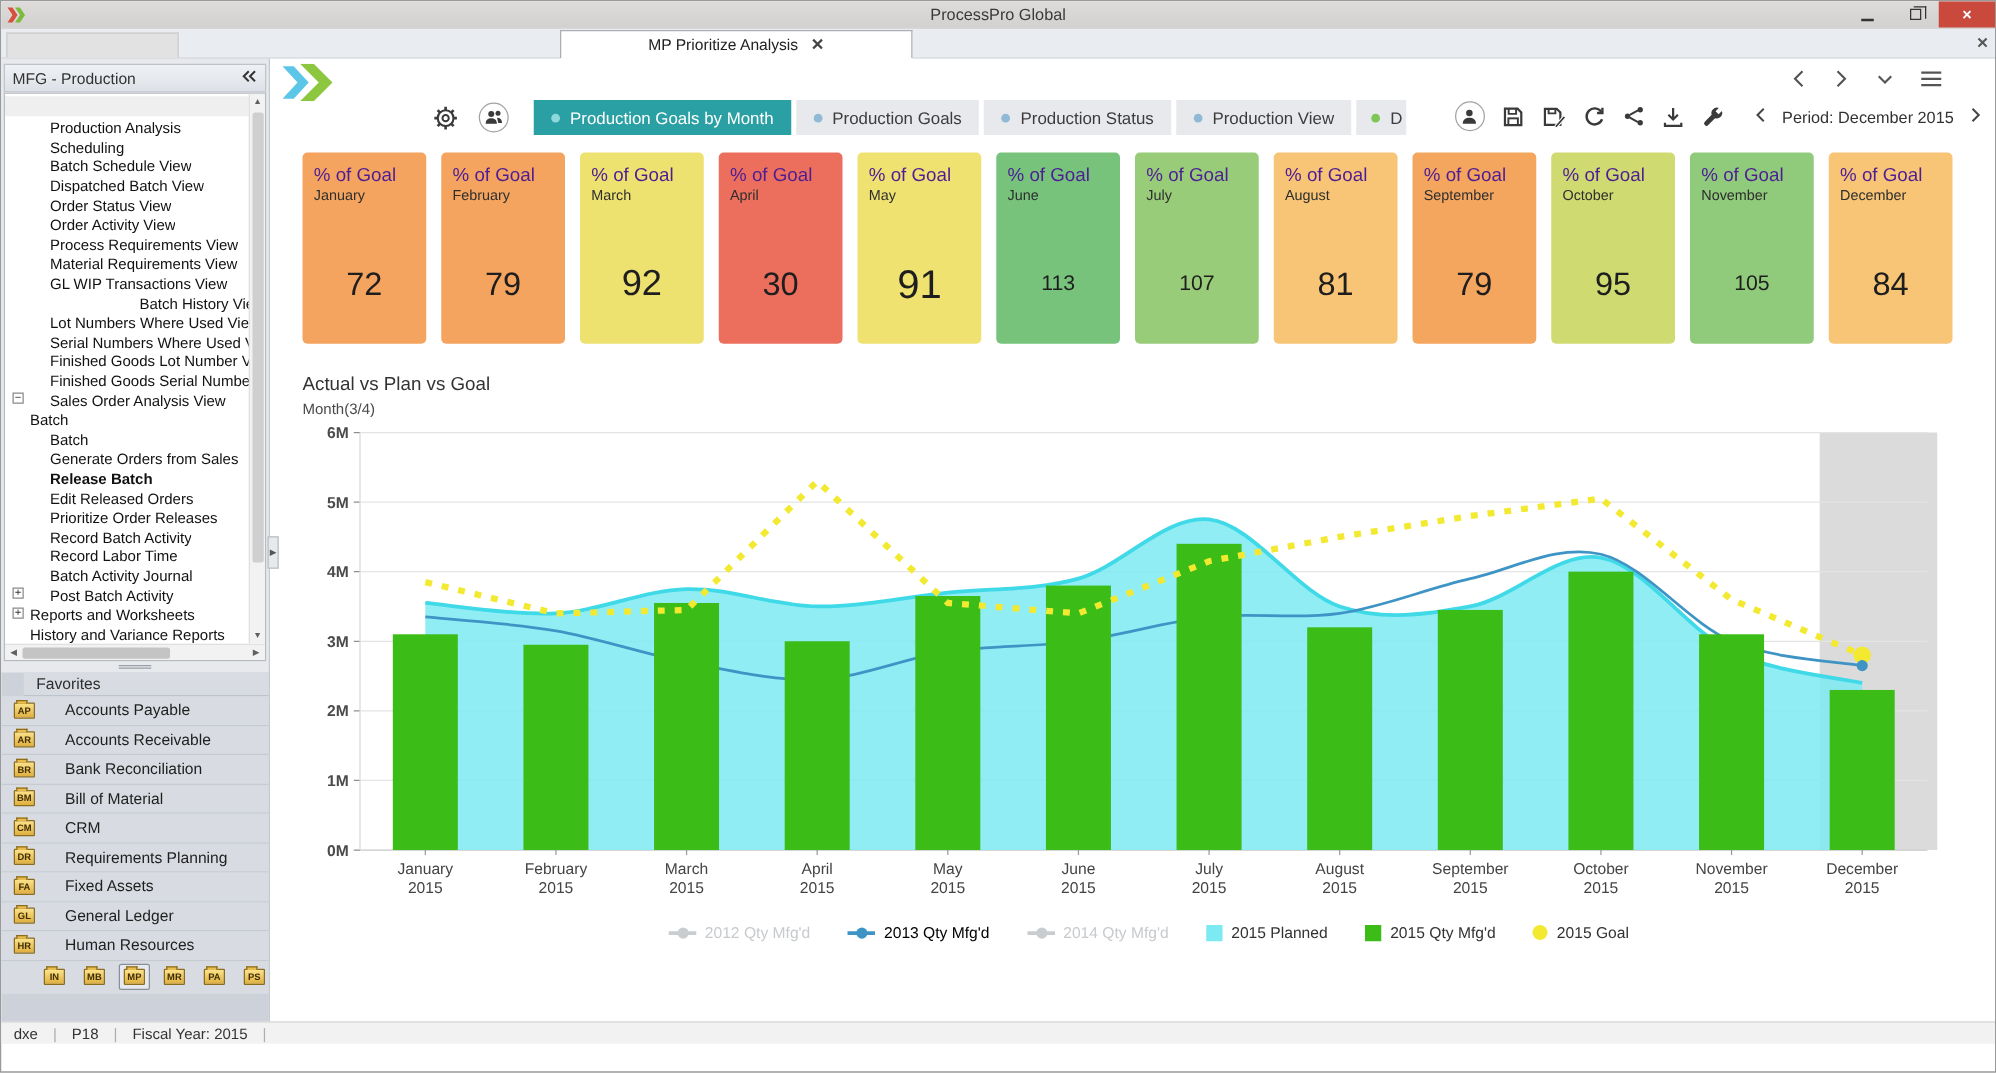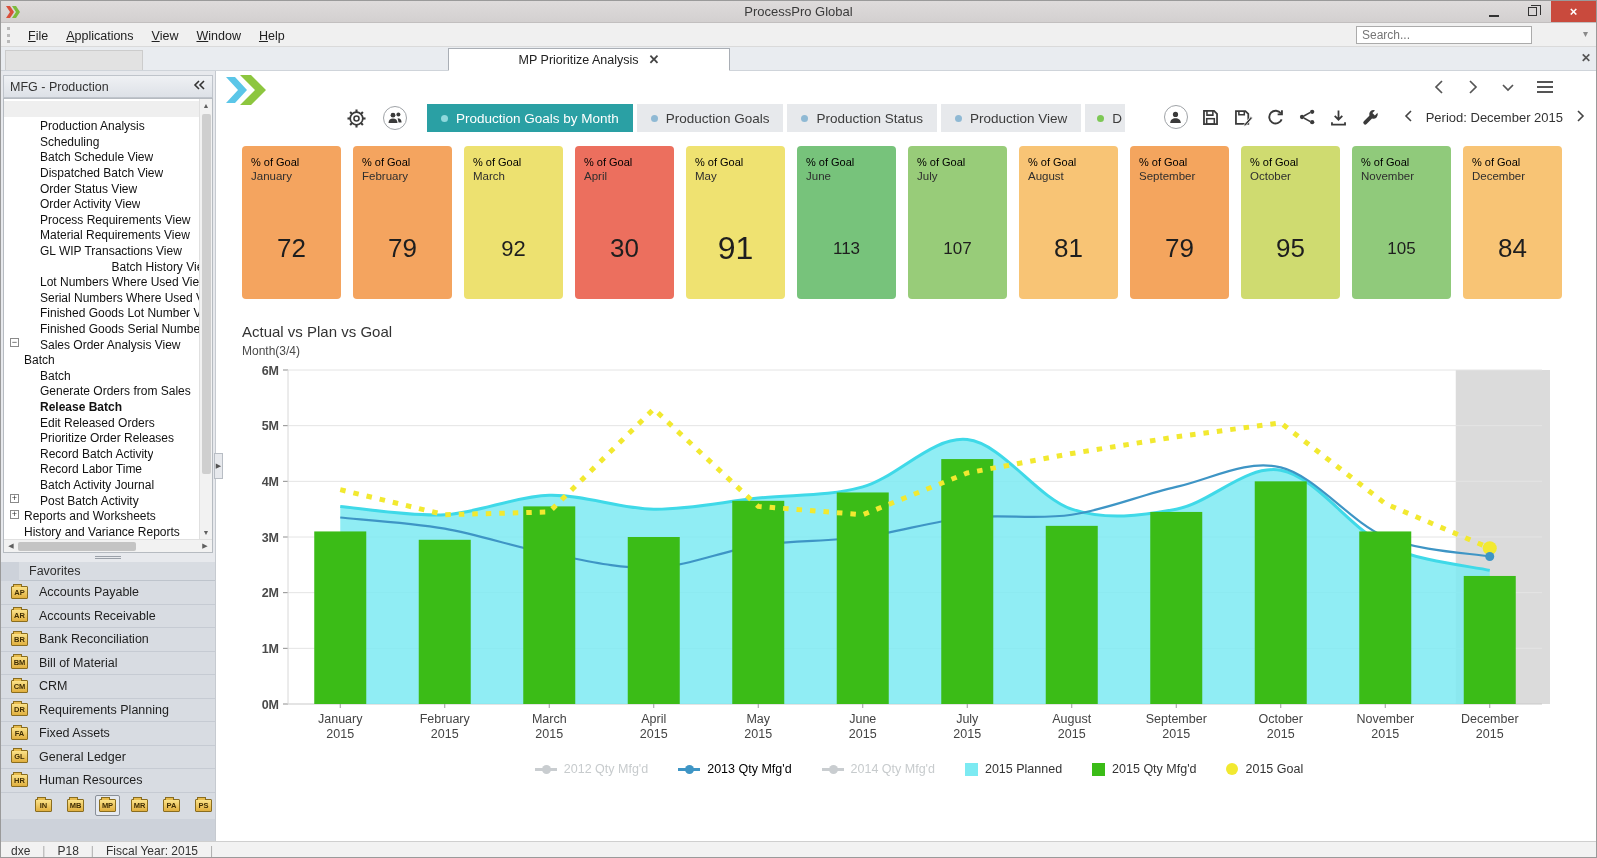--- a/index.html
+++ b/index.html
@@ -48,21 +48,21 @@
   .vscroll .thumb{width:9px;flex:0 0 360px;background:#CFCFCF;border-radius:2px;margin:2px 0;}
   .vspacer{flex:1;}
   .hscroll{height:13px;background:#F2F2F2;border-top:1px solid #E0E0E0;display:flex;align-items:center;}
   .hscroll .arr{font-size:7px;color:#606060;width:14px;text-align:center;}
   .hscroll .thumb{height:9px;width:118px;background:#C4C4C4;border-radius:2px;}
   .hspacer{flex:1;}
   .splitbar{height:9px;display:flex;align-items:center;justify-content:center;}
   .splitbar i{display:block;width:26px;border-top:1px solid #9AA0A8;border-bottom:1px solid #9AA0A8;height:3px;}
   .fav-panel{flex:1;background:#CDD2DA;display:flex;flex-direction:column;overflow:hidden;}
   .fav-header{height:22px;display:flex;align-items:center;padding:0 10px;font-size:12.5px;color:#2E2E2E;background:#D8DCE2;border-bottom:1px solid #BEC4CC;margin-left:18px;}
-  .fav-item{height:23.5px;display:flex;align-items:center;gap:11px;padding:0 10px;background:#D8DCE2;border-bottom:1px solid #C6CBD3;font-size:12.5px;color:#1F1F1F;}
+  .fav-item{height:23.5px;display:flex;align-items:center;gap:24px;padding:0 10px;background:#D8DCE2;border-bottom:1px solid #C6CBD3;font-size:12.5px;color:#1F1F1F;}
   .folder{width:17px;height:13px;background:linear-gradient(#FBE289,#E0AF3E);border:1px solid #8A6D1F;border-radius:1px;position:relative;display:flex;align-items:center;justify-content:center;font-size:7.5px;font-weight:700;color:#402E04;flex:0 0 17px;}
   .folder::before{content:"";position:absolute;top:-3px;left:1px;width:7px;height:2px;background:#E8BC4D;border:1px solid #8A6D1F;border-bottom:none;}
   .module-row{height:30px;background:#D8DCE2;display:flex;align-items:center;gap:7px;padding:0 6px 0 30px;}
   .module-btn{padding:3px;border:1px solid transparent;border-radius:2px;display:flex;}
   .module-btn.sel{border-color:#8A9099;background:#E6EAF0;}
   .side-splitter{position:absolute;left:213px;top:382px;width:9px;height:26px;background:#E7E9ED;border:1px solid #B8BDC4;display:flex;align-items:center;justify-content:center;font-size:7px;color:#555;z-index:5;}
   
   .main{flex:1;background:#FFF;position:relative;overflow:hidden;}
   .main-top{height:30px;position:relative;}
   .brand{position:absolute;left:10px;top:4px;}
@@ -75,21 +75,21 @@
   .subtab{display:flex;align-items:center;gap:8px;padding:0 14px;background:#E7E9EC;font-size:13.5px;color:#3C3C3C;white-space:nowrap;}
   .subtab .dot{width:7px;height:7px;border-radius:50%;}
   .subtab.active{background:#2AA0A4;color:#FFF;}
   .subtab.partial{width:40px;overflow:hidden;padding:0 0 0 12px;}
   .tb-right{position:absolute;right:10px;bottom:3px;display:flex;align-items:center;gap:13px;}
   .tb-icon{display:flex;}
   .period-nav{display:flex;align-items:center;gap:12px;margin-left:10px;font-size:13px;color:#333;}
   
   .cards{display:flex;gap:12px;margin:14px 0 0 26px;}
   .card{width:99px;height:153px;border-radius:4px;padding:10px 9px;display:flex;flex-direction:column;}
-  .card-title{font-size:11px;color:#000000;}
+  .card-title{font-size:15px;color:#4c1d95;}
   .card-month{font-size:11.5px;color:#2E2E2E;margin-top:2px;}
   .card-value{margin:auto 0;text-align:center;color:#1E1E1E;padding-top:26px;}
   
   .chart-section{margin:24px 0 0 26px;position:relative;}
   .chart-title{font-size:15px;color:#333;}
   .chart-sub{font-size:12px;color:#4A4A4A;margin-top:4px;}
   .chart-svg-wrap{margin-top:6px;}
   .chart-svg-wrap text{font-family:"Liberation Sans",sans-serif;}
   .legend{display:flex;justify-content:center;gap:30px;margin-top:2px;font-size:12.5px;align-items:center;}
   .legend-item{display:flex;align-items:center;gap:7px;}
@@ -120,26 +120,20 @@
         </span>
       <span class="win-btn">
           <span class="glyph-restore"></span>
         </span>
       <span class="win-btn btn-close">
           <span>×</span>
         </span>
     </span>
   </div>
 
-  <div class="menubar">
-    <span class="menu-grip"></span>
-    <span id="menu-items"><span class="menu-item"><u>F</u>ile</span><span class="menu-item"><u>A</u>pplications</span><span class="menu-item"><u>V</u>iew</span><span class="menu-item"><u>W</u>indow</span><span class="menu-item"><u>H</u>elp</span></span>
-    <input class="search-box" placeholder="Search..." style="">
-    <span class="search-caret">▾</span>
-  </div>
 
   <div class="tabstrip">
     <span class="tabstrip-block"></span>
     <span class="doc-tab">
       <span>MP Prioritize Analysis</span>
       <span class="doc-tab-close">✕</span>
     </span>
     <span class="strip-close">✕</span>
   </div>
 
@@ -471,21 +465,21 @@
             <div class="card-value" style="font-size: 26px;">72</div>
           </div>
           <div class="card" style="background: rgb(244, 164, 95);">
             <div class="card-title">% of Goal</div>
             <div class="card-month">February</div>
             <div class="card-value" style="font-size: 26px;">79</div>
           </div>
           <div class="card" style="background: rgb(237, 225, 112);">
             <div class="card-title">% of Goal</div>
             <div class="card-month">March</div>
-            <div class="card-value" style="font-size: 22px;">92</div>
+            <div class="card-value" style="font-size: 29px;">92</div>
           </div>
           <div class="card" style="background: rgb(236, 111, 94);">
             <div class="card-title">% of Goal</div>
             <div class="card-month">April</div>
             <div class="card-value" style="font-size: 26px;">30</div>
           </div>
           <div class="card" style="background: rgb(239, 226, 113);">
             <div class="card-title">% of Goal</div>
             <div class="card-month">May</div>
             <div class="card-value" style="font-size: 32px;">91</div>

